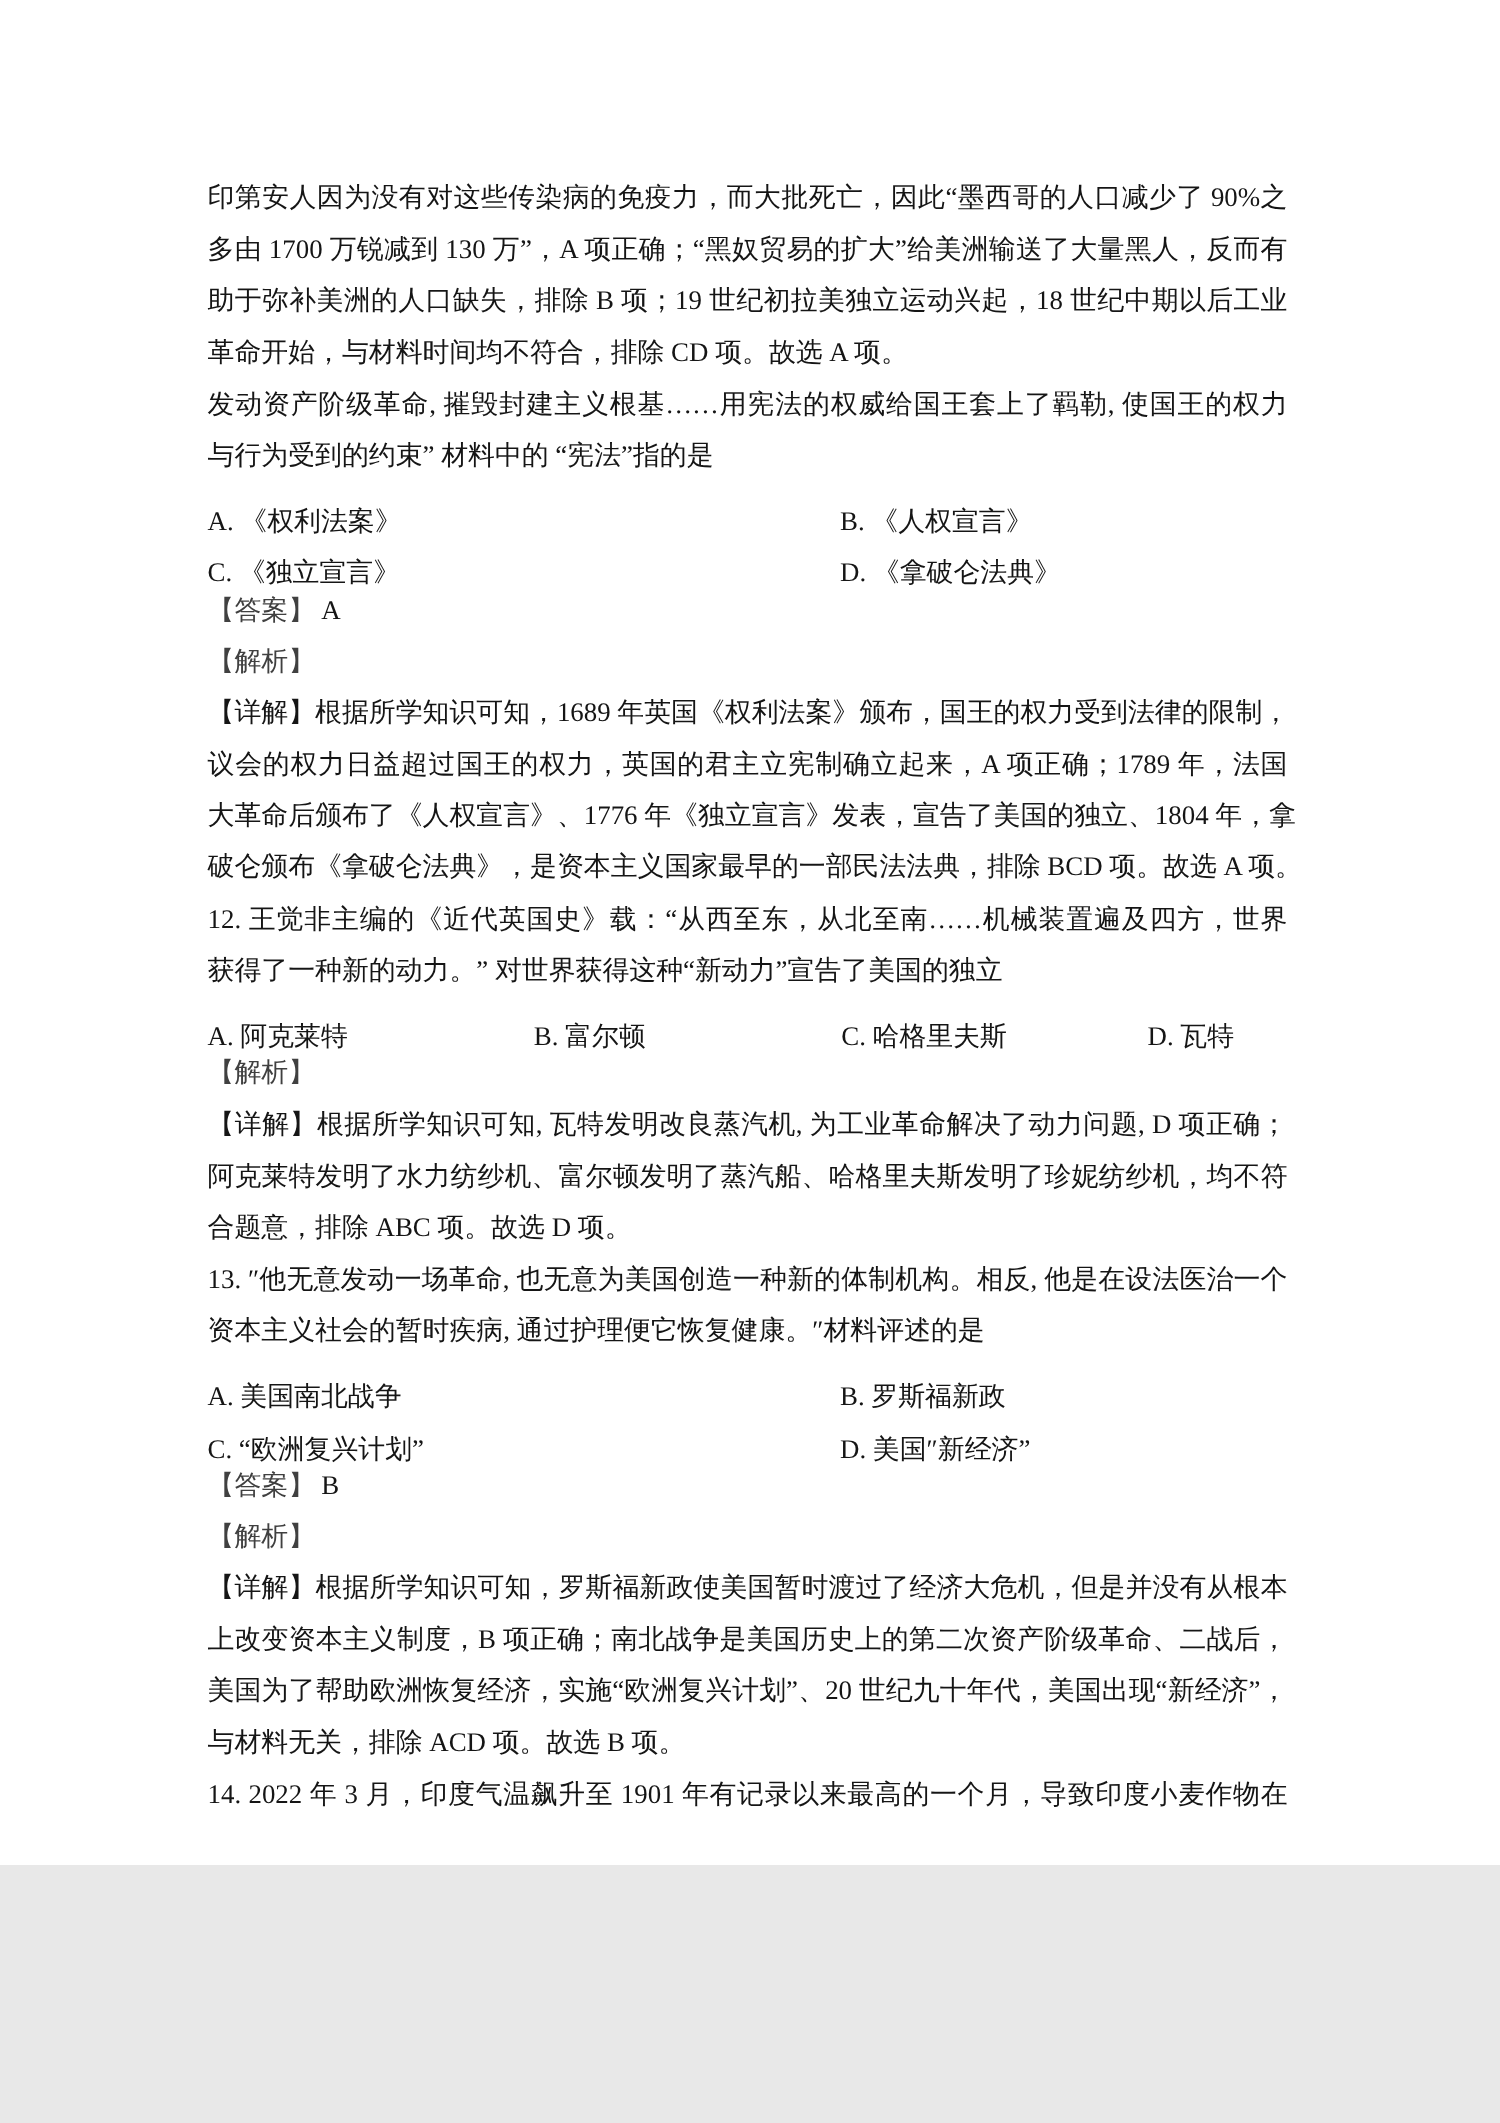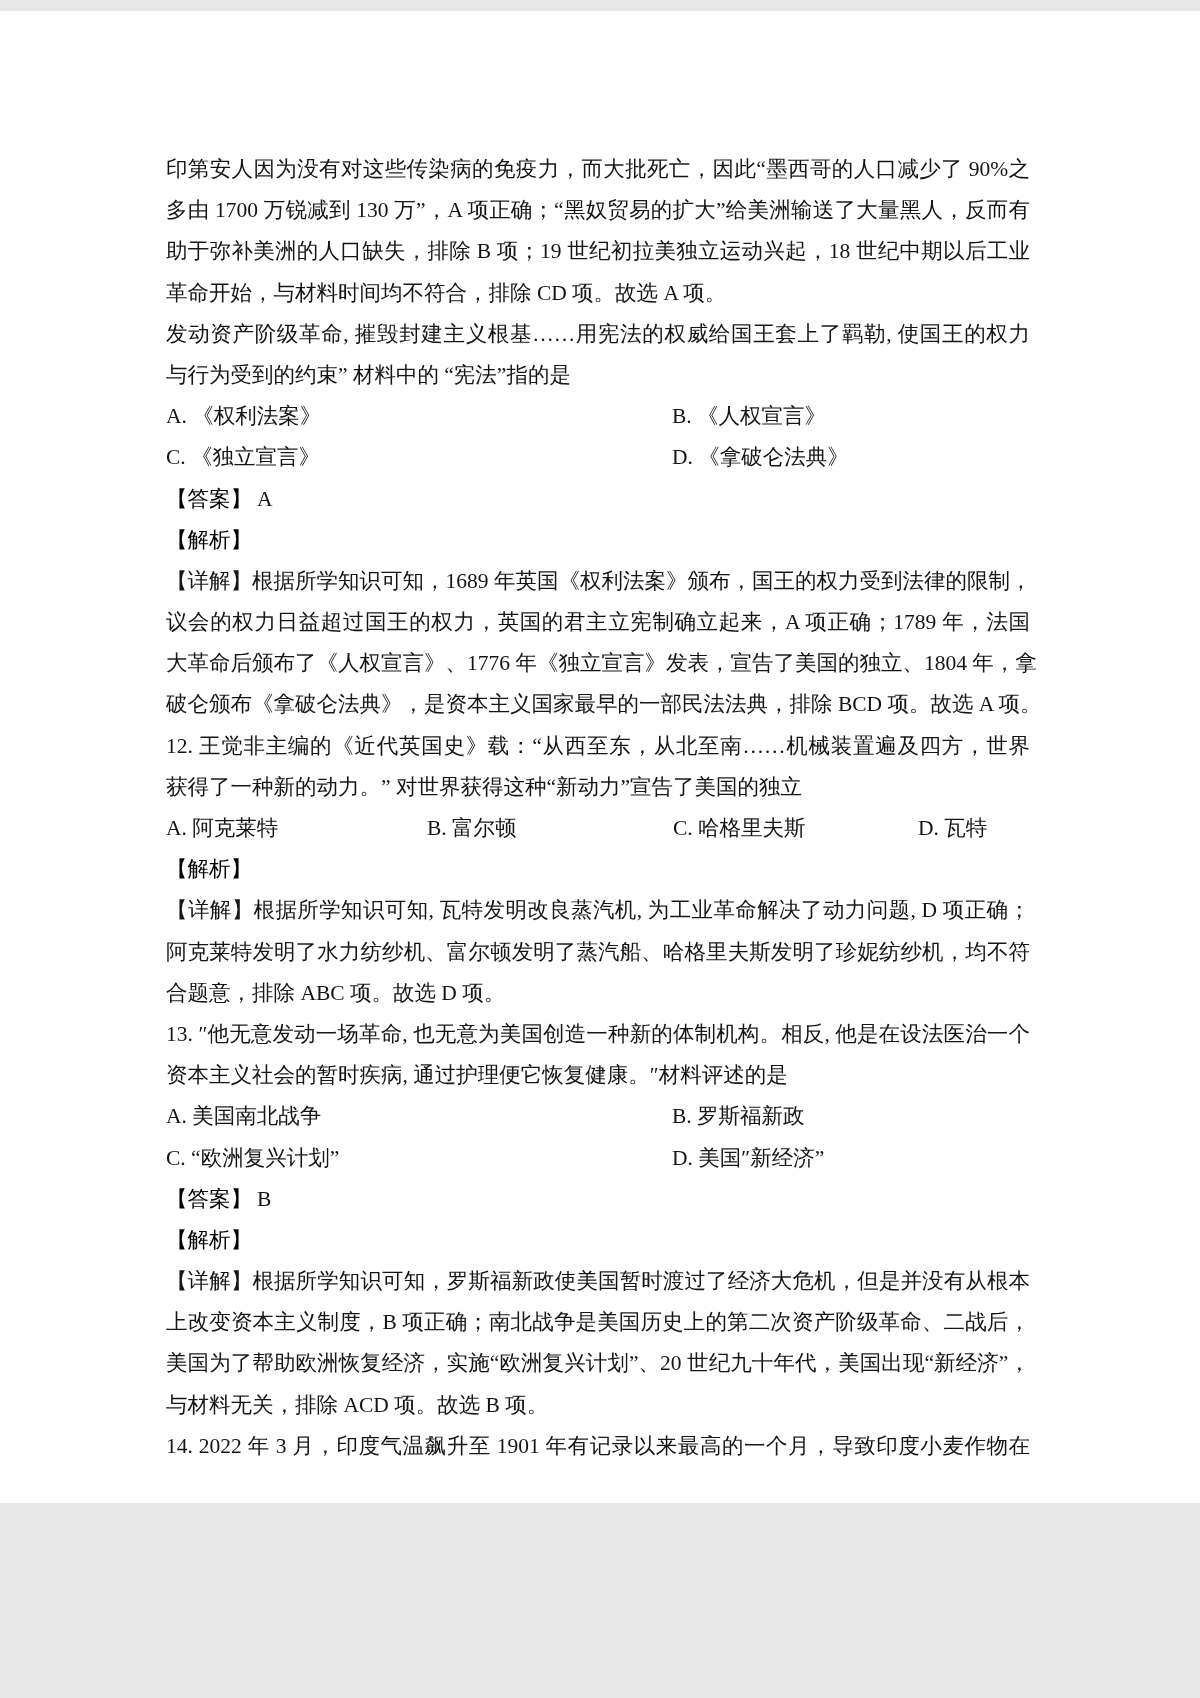--- a/index.html
+++ b/index.html
@@ -2,44 +2,44 @@
 <html><head>
 <meta charset="utf-8">
 <style>
   html,body{margin:0;padding:0;background:#e8e8e8;}
   .page{
     position:relative;
     width:1200px;height:1492px;
     background:#ffffff;
     font-family:"Liberation Serif","DejaVu Serif",serif;
     color:#151515;
-    margin:11px auto;
+    margin:0 auto;
     overflow:hidden;
   }
   .content{
     position:absolute;
     left:166px;top:138px;
     width:864px;
   }
   .line{
     height:41.2px;
     line-height:41.2px;
     font-size:21.5px;
     white-space:nowrap;
   }
   .j{ text-align:justify; text-align-last:justify; }
   .opts{ position:relative; }
-  .opts .opt{ position:absolute; top:0; }
+  .opts .opt{ position:absolute; top:12px; }
   .c1{ left:0; }
   .c2{ left:506px; }
   .g1{ left:0; }
   .g2{ left:261px; }
   .g3{ left:507px;text-align:center; }
   .g4{ left:752px; }
-  .blue{ color:#000000; }
+  .blue{ color:#404040; }
   .ansletter{ margin-left:5px; }
 </style>
 </head>
 <body>
 
 <div class="page">
   <div class="content">
 
     <div class="line j">印第安人因为没有对这些传染病的免疫力，而大批死亡，因此“墨西哥的人口减少了 90%之</div>
     <div class="line j">多由 1700 万锐减到 130 万”，A 项正确；“黑奴贸易的扩大”给美洲输送了大量黑人，反而有</div>

